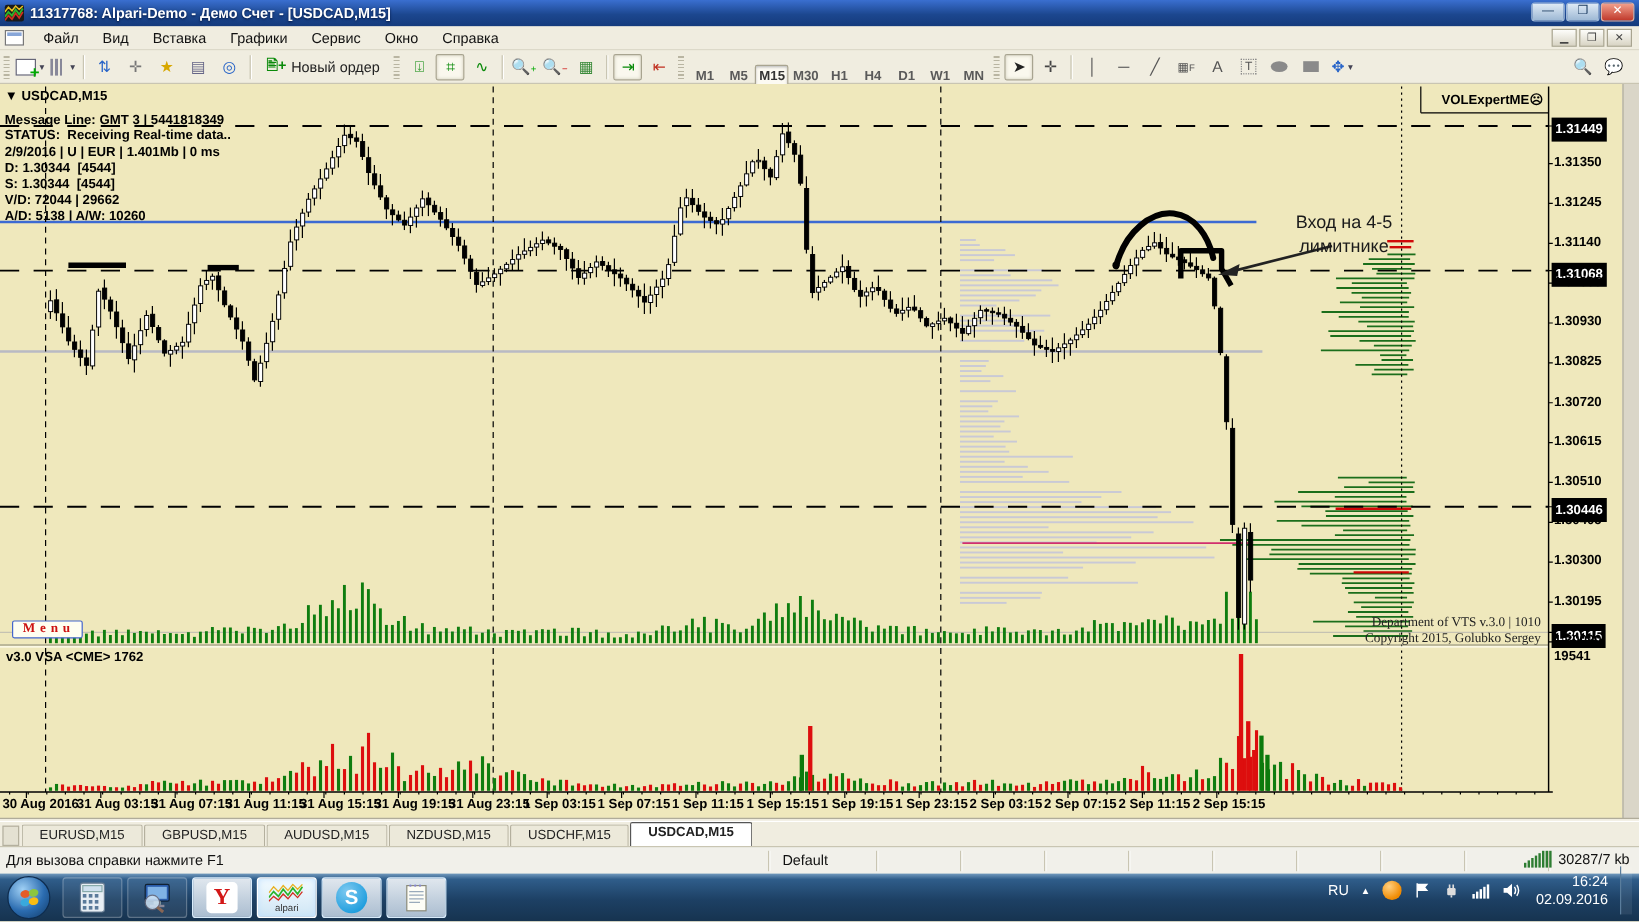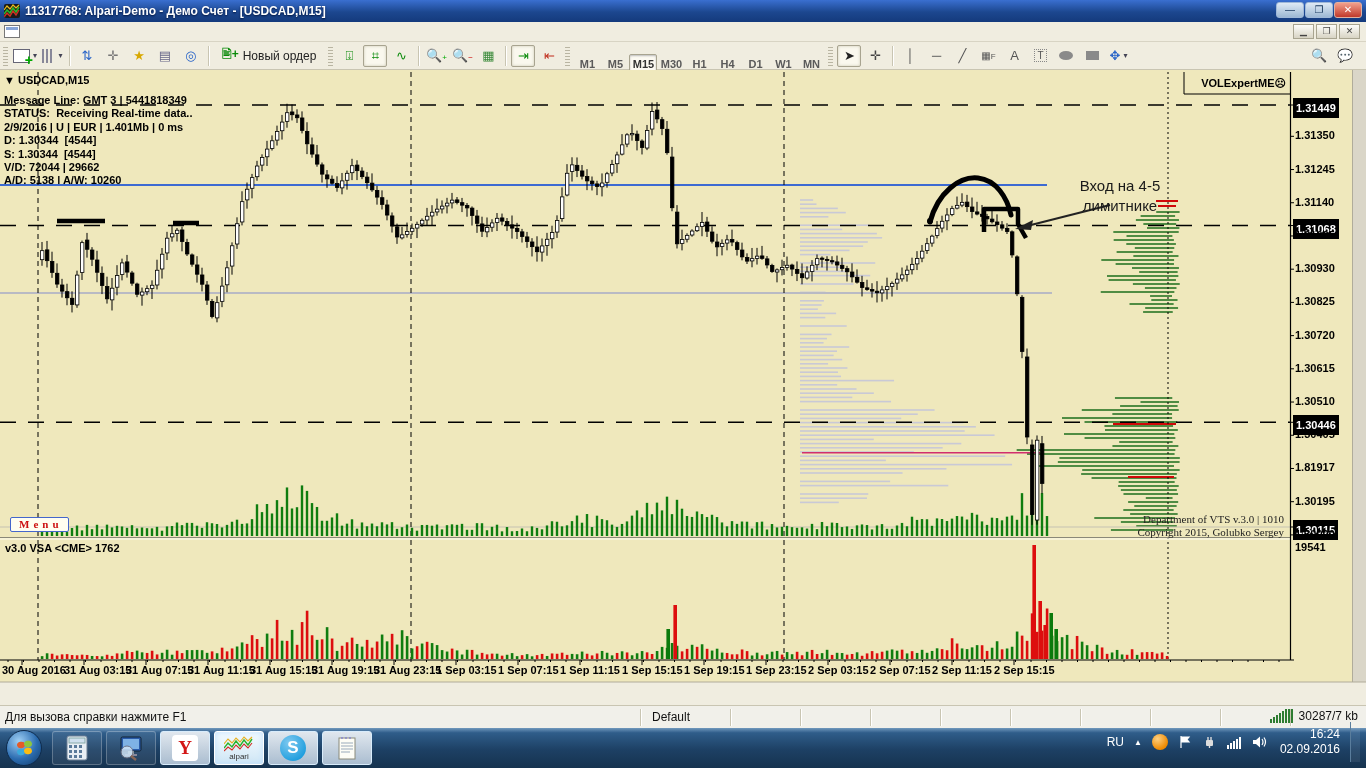--- a/index.html
+++ b/index.html
@@ -123,20 +123,29 @@
     <span class="title-text">11317768: Alpari-Demo - Демо Счет - [USDCAD,M15]</span>
     <span class="win-controls">
       <span class="win-btn">—</span>
       <span class="win-btn">❐</span>
       <span class="win-btn close">✕</span>
     </span>
   </div>
 
   <div class="menubar">
     <span class="mdi-icon"></span>
+    <span id="menus" style="display:flex">
+        <span class="menu-item">Файл</span>
+        <span class="menu-item">Вид</span>
+        <span class="menu-item">Вставка</span>
+        <span class="menu-item">Графики</span>
+        <span class="menu-item">Сервис</span>
+        <span class="menu-item">Окно</span>
+        <span class="menu-item">Справка</span>
+      </span>
     <span class="mdi-controls">
       <span class="mdi-btn">▁</span>
       <span class="mdi-btn">❐</span>
       <span class="mdi-btn">✕</span>
     </span>
   </div>
 
   <div class="toolbar">
     <span class="tb-handle"></span>
     <span class="tb-btn">
@@ -1388,21 +1397,21 @@
       <div class="price-label" style="top: 195.749px;">1.31140</div>
       <div class="price-label hl" style="top: 218.526px;">1.31068</div>
       <div class="price-label" style="top: 228.965px;">1.31035</div>
       <div class="price-label" style="top: 262.18px;">1.30930</div>
       <div class="price-label" style="top: 295.396px;">1.30825</div>
       <div class="price-label" style="top: 328.612px;">1.30720</div>
       <div class="price-label" style="top: 361.828px;">1.30615</div>
       <div class="price-label" style="top: 395.043px;">1.30510</div>
       <div class="price-label hl" style="top: 415.289px;">1.30446</div>
       <div class="price-label" style="top: 428.259px;">1.30405</div>
-      <div class="price-label" style="top: 461.475px;">1.81917</div>
+      <div class="price-label" style="top: 461.475px;">1.30300</div>
       <div class="price-label" style="top: 494.69px;">1.30195</div>
       <div class="price-label hl" style="top: 519.998px;">1.30115</div>
       <div class="price-label" style="top: 527.906px;">1.30090</div>
     </div>
   <div id="time-labels">
       <div class="time-label" style="left: 2px;">30 Aug 2016</div>
       <div class="time-label" style="left: 64px;">31 Aug 03:15</div>
       <div class="time-label" style="left: 126px;">31 Aug 07:15</div>
       <div class="time-label" style="left: 188px;">31 Aug 11:15</div>
       <div class="time-label" style="left: 250px;">31 Aug 15:15</div>
@@ -1422,20 +1431,31 @@
   <div class="menu-btn">Menu</div>
   <div class="overlay sub-label">v3.0 VSA &lt;CME&gt; 1762</div>
   <div class="sub-scale">19541</div>
   <div class="annotation">
     <div>Вход на 4-5</div>
     <div>лимитнике</div>
   </div>
   <div class="copyright cr1">Department of VTS  v.3.0 | 1010</div>
   <div class="copyright cr2">Copyright 2015, Golubko Sergey</div>
 
+  <div class="tabrow">
+    <span class="tab-spacer"></span>
+    <span id="tabs" style="display:flex; align-items:flex-end;">
+        <span class="tab">EURUSD,M15</span>
+        <span class="tab">GBPUSD,M15</span>
+        <span class="tab">AUDUSD,M15</span>
+        <span class="tab">NZDUSD,M15</span>
+        <span class="tab">USDCHF,M15</span>
+        <span class="tab active">USDCAD,M15</span>
+      </span>
+  </div>
 
   <div class="statusbar">
     <span class="sb-help">Для вызова справки нажмите F1</span>
     <span class="sb-default">Default</span>
     <span class="sb-sep" style="left:640px"></span>
       <span class="sb-sep" style="left:730px"></span>
     <span class="sb-sep" style="left:800px"></span>
       <span class="sb-sep" style="left:870px"></span>
     <span class="sb-sep" style="left:940px"></span>
       <span class="sb-sep" style="left:1010px"></span>

